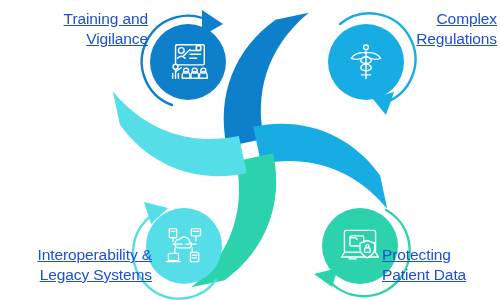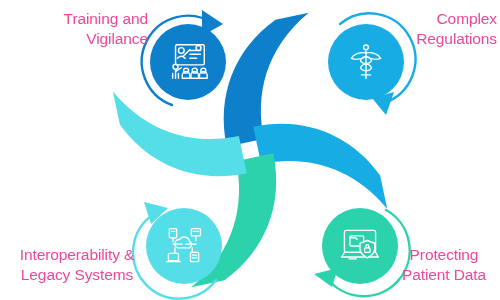--- a/index.html
+++ b/index.html
@@ -47,49 +47,50 @@
   }
   .node-circle svg { display: block; }
 
   .node-training   { left: 128px; top: 2px; }
   .node-regs       { left: 306px; top: 2px; }
   .node-interop    { left: 124px; top: 186px; }
   .node-protect    { left: 300px; top: 186px; }
 
   .label {
     position: absolute;
-    color: #ec4899;
+    color: #1d4ed8;
     font-size: 15.5px;
     line-height: 1.28;
     letter-spacing: -0.1px;
     white-space: pre-line;
+    text-decoration: underline;
   }
   .label-training {
     left: 8px;
     top: 9px;
     width: 140px;
     text-align: right;
   }
   .label-regs {
     left: 385px;
     top: 9px;
     width: 112px;
     text-align: right;
   }
   .label-interop {
     left: 2px;
     top: 245px;
     width: 150px;
-    text-align: center;
+    text-align: right;
   }
   .label-protect {
-    left: 390px;
+    left: 382px;
     top: 245px;
     width: 108px;
-    text-align: center;
+    text-align: left;
   }
 </style>
 </head>
 <body>
 
 <div id="infographic">
 
   <svg class="pinwheel" viewBox="0 0 500 300">
     <g transform="translate(250,150)">
 

